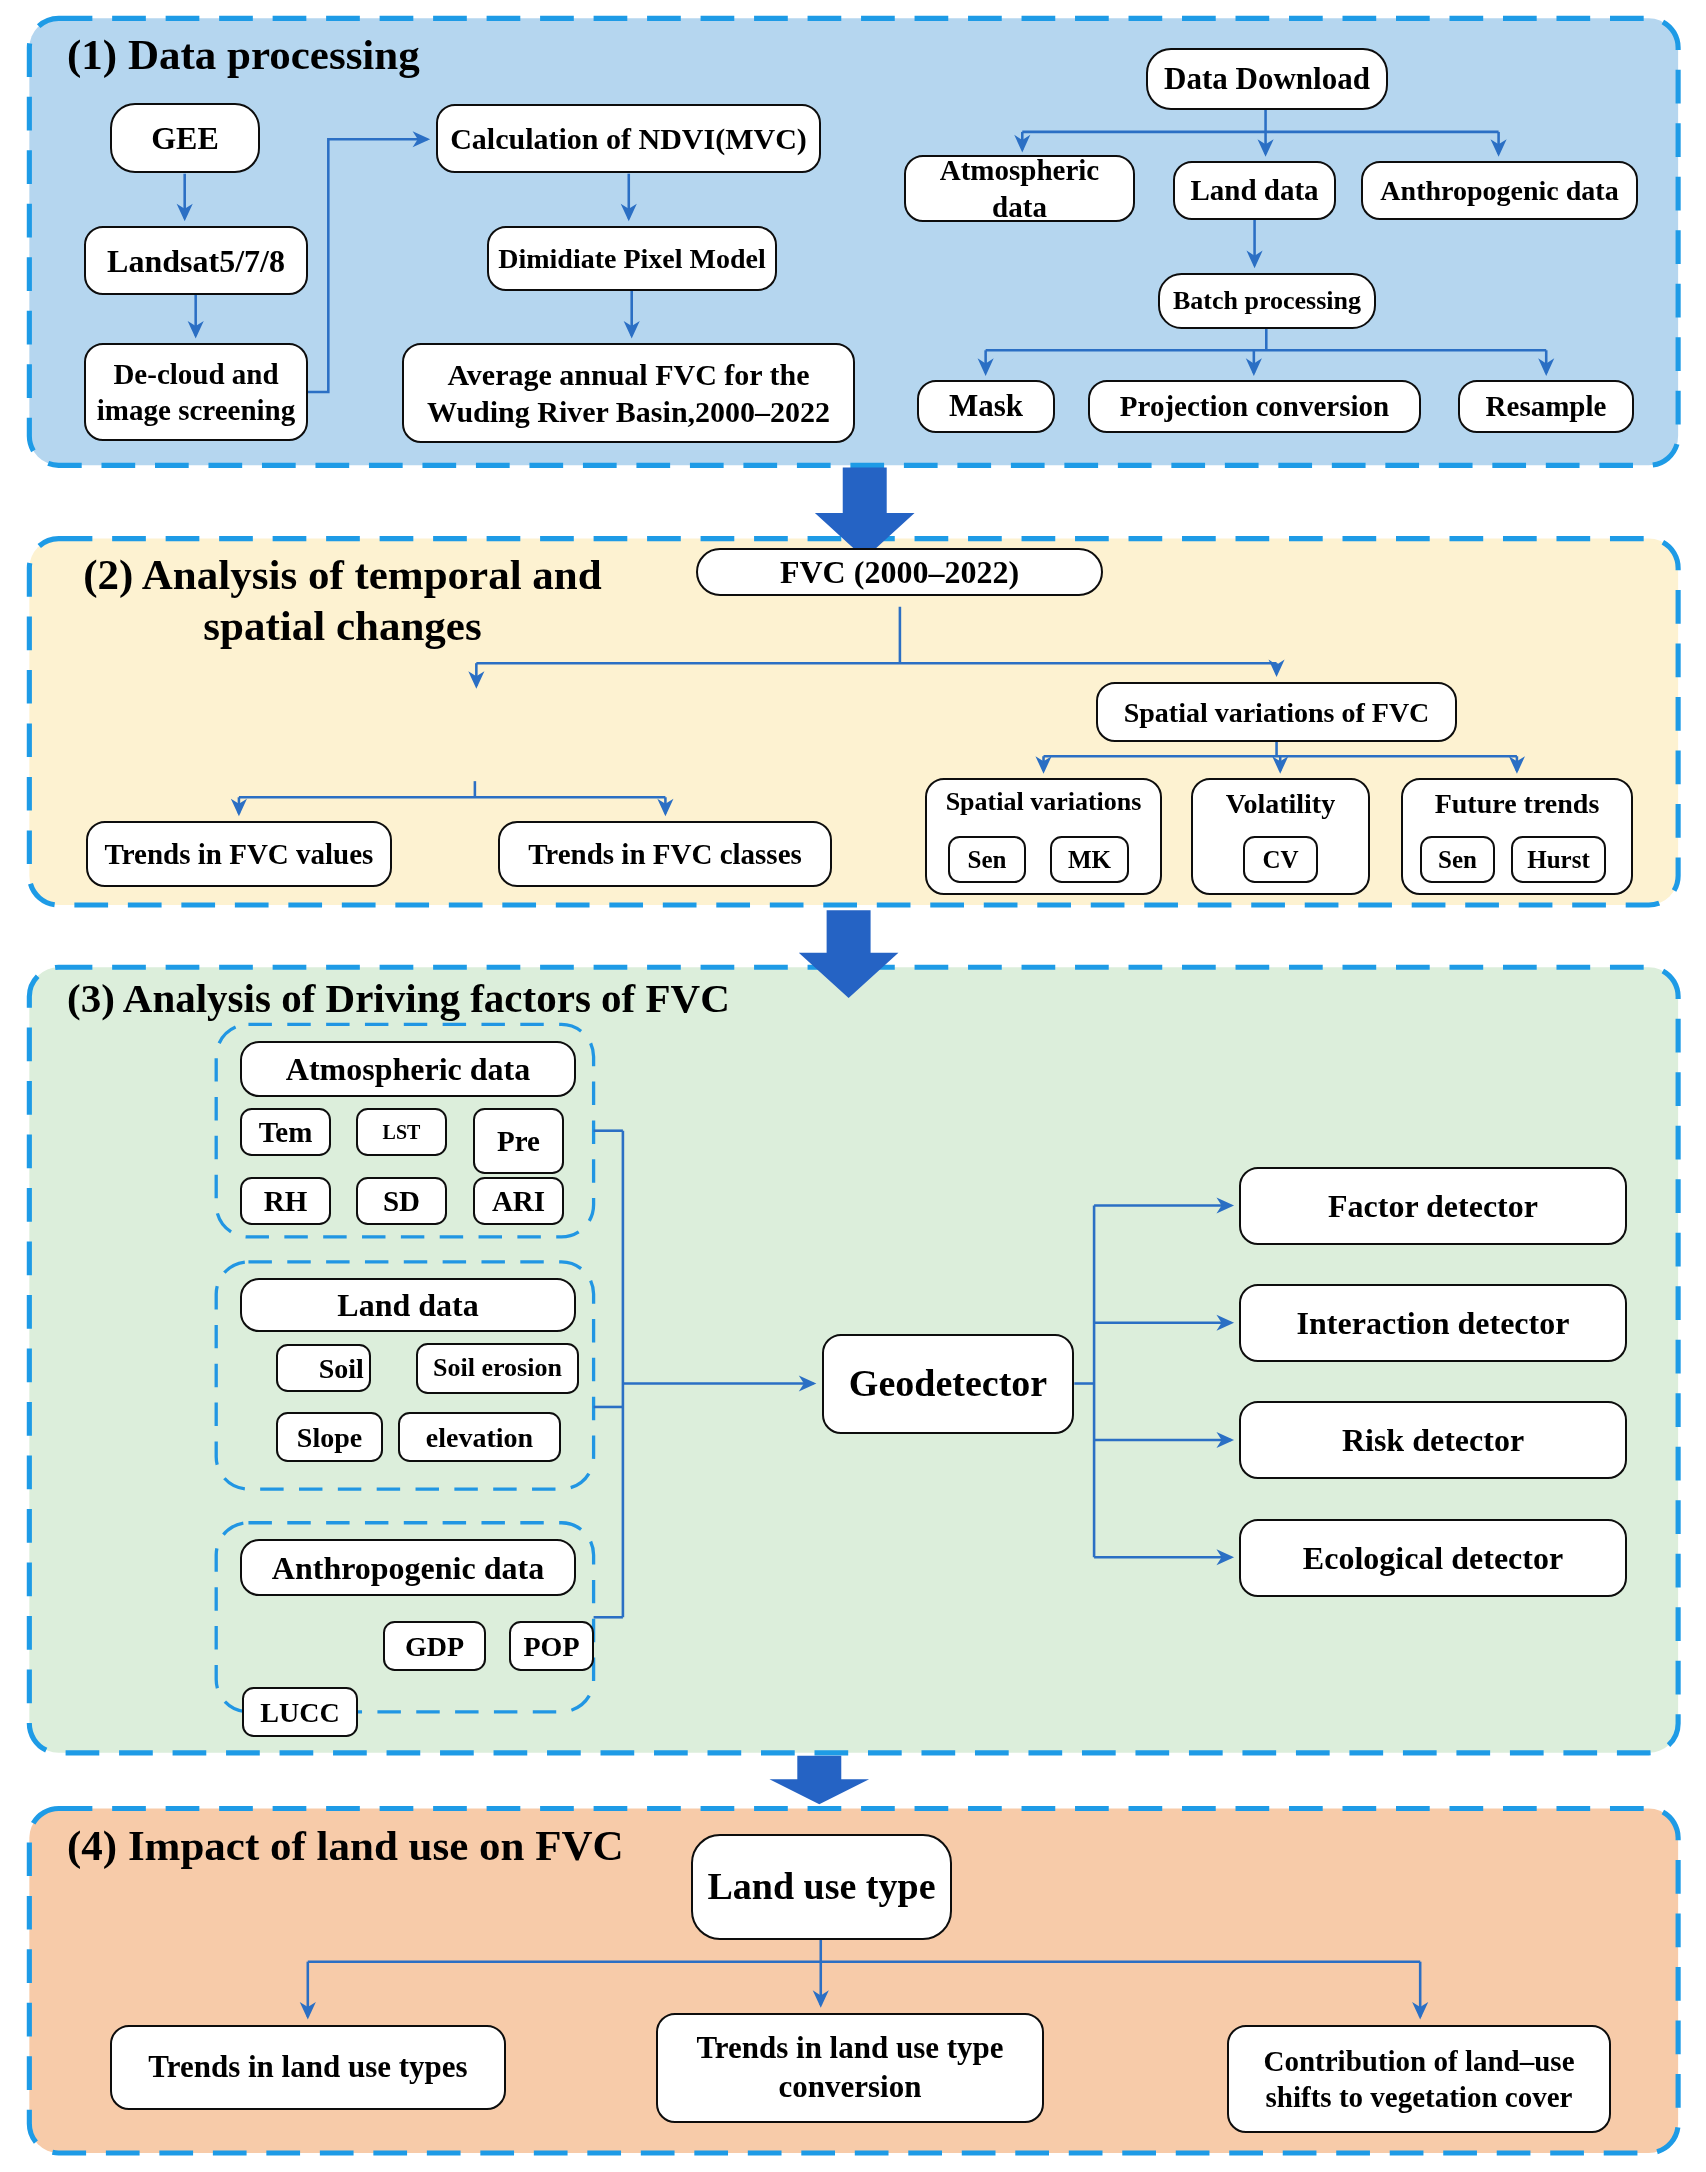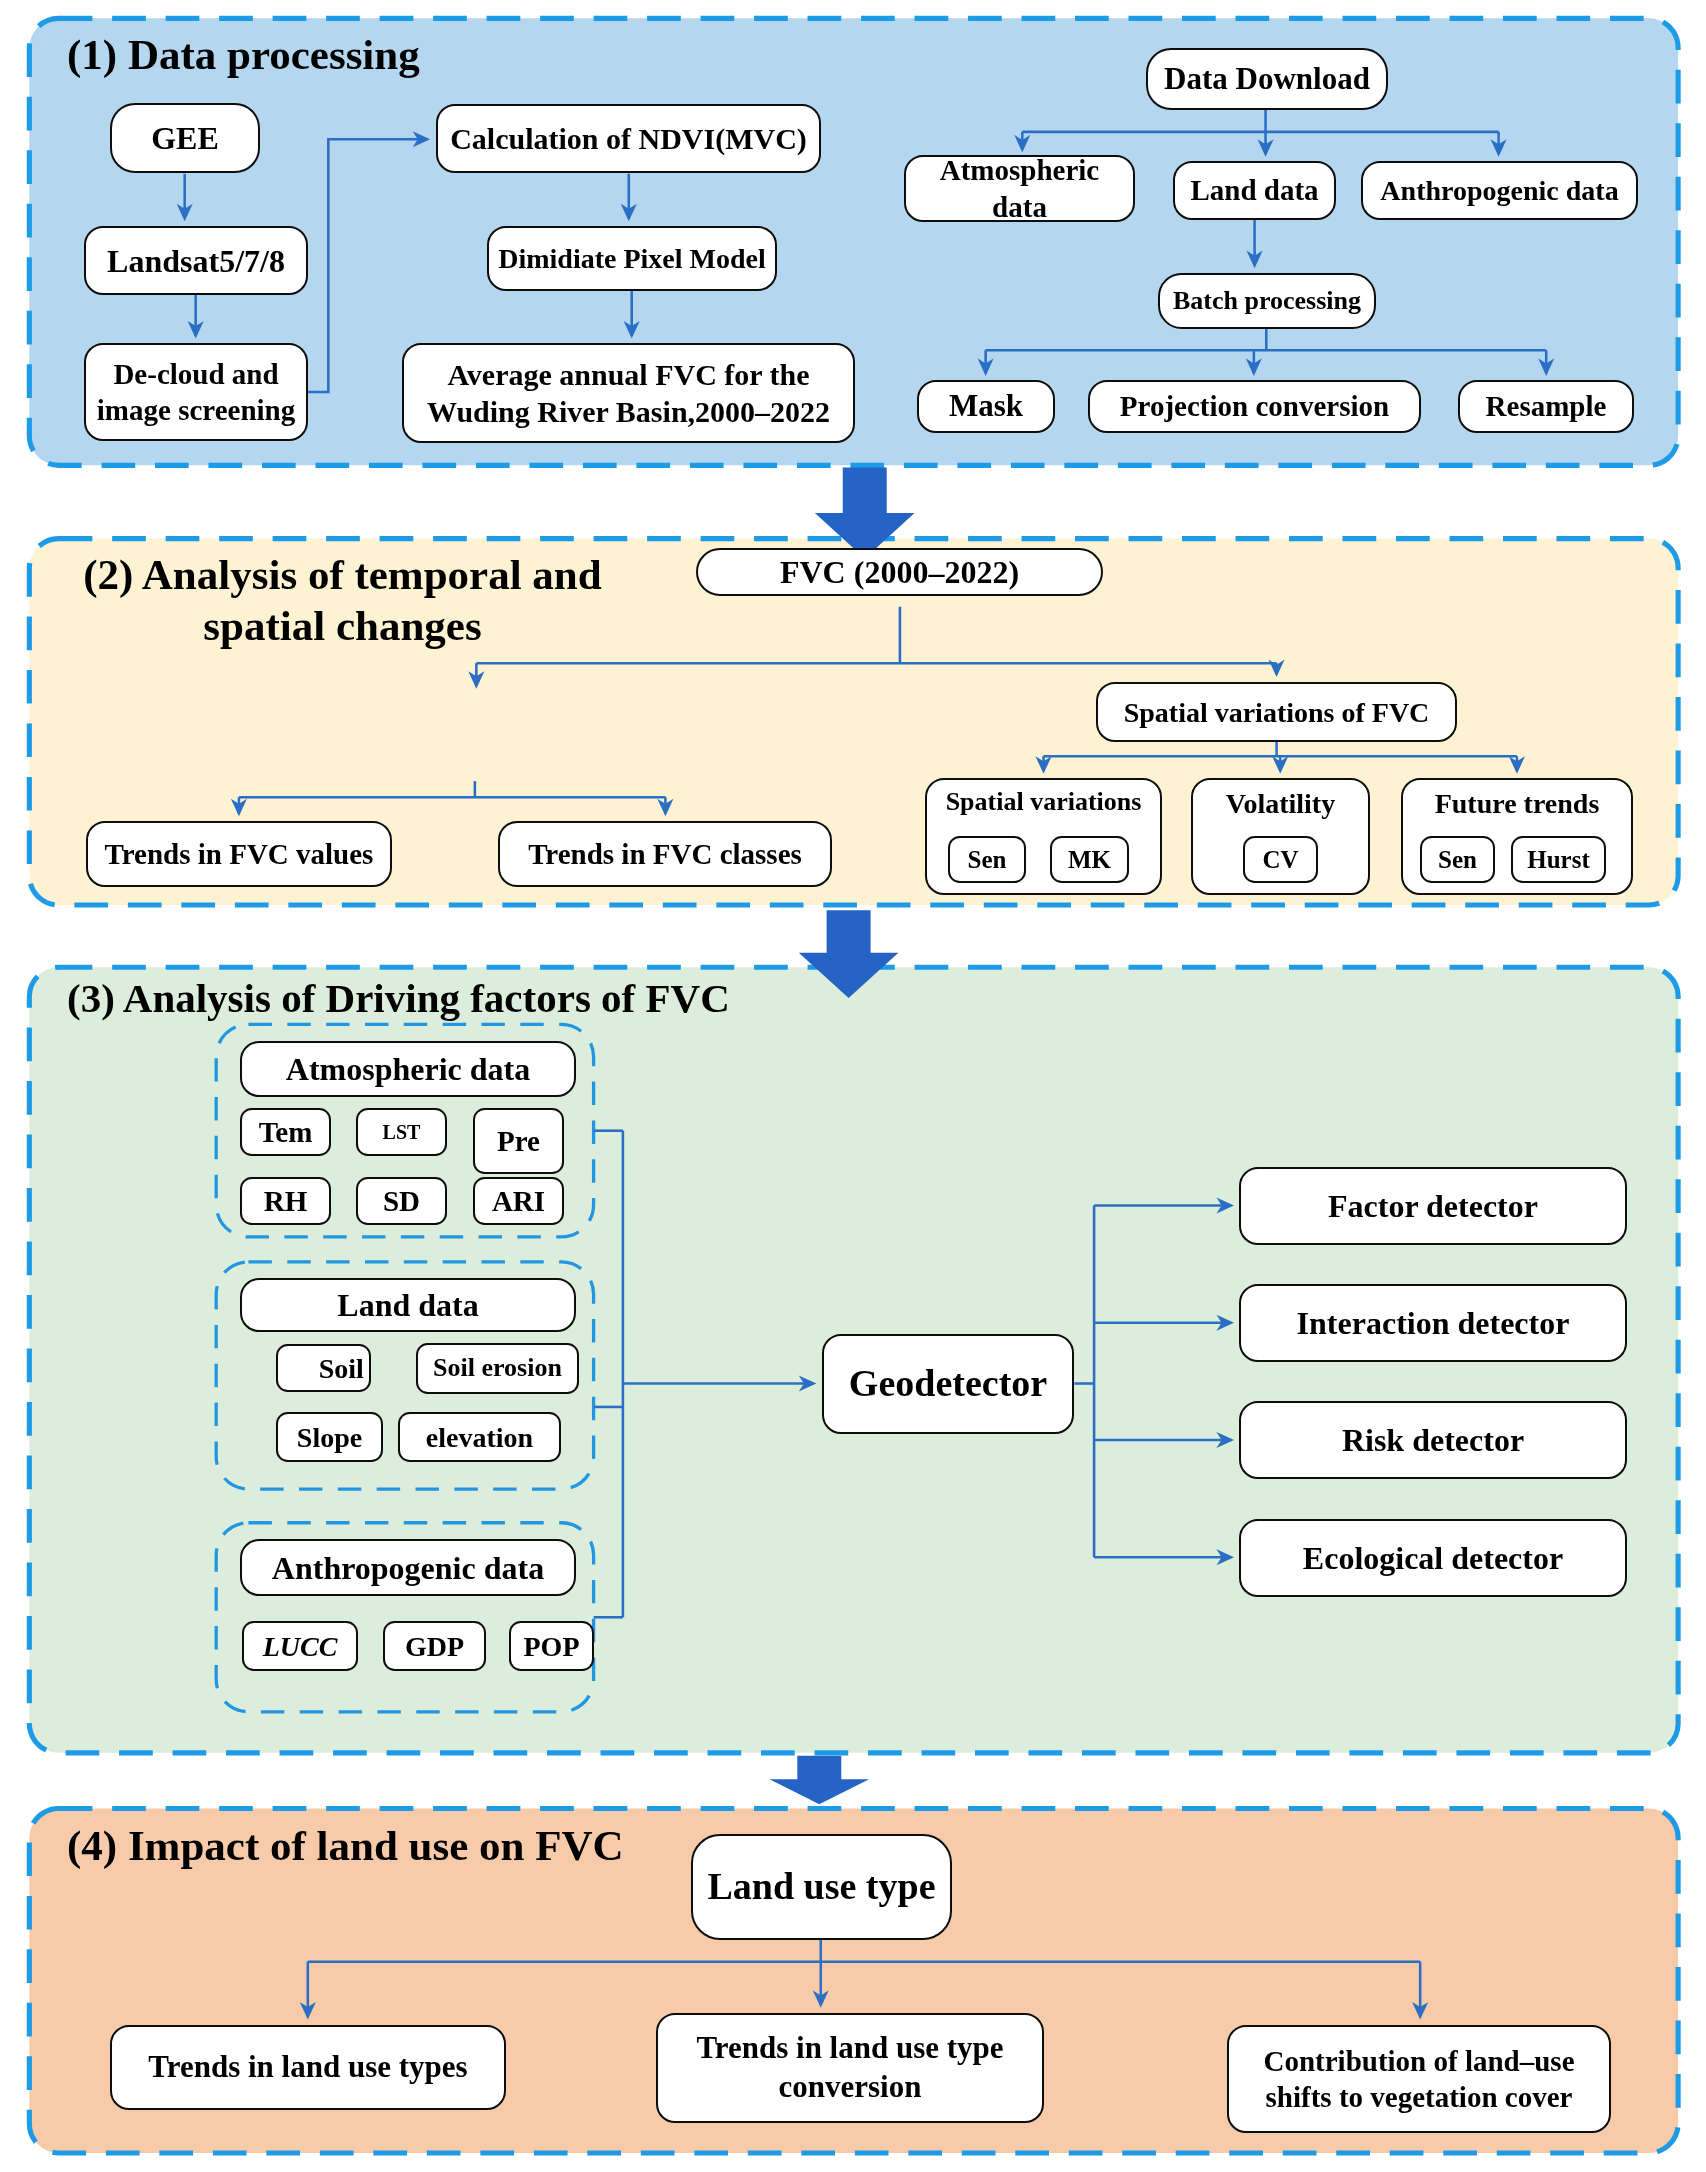--- a/index.html
+++ b/index.html
@@ -149,21 +149,21 @@
   <div class="box chip" style="left:356px;top:1177px;width:91px;height:48px;font-size:29px;">SD</div>
   <div class="box chip" style="left:473px;top:1177px;width:91px;height:48px;font-size:29px;">ARI</div>
 
   <div class="box" style="left:240px;top:1278px;width:336px;height:54px;font-size:32px;">Land data</div>
   <div class="box chip" style="left:276px;top:1344px;width:95px;height:48px;font-size:28px;padding-left:40px;">Soil</div>
   <div class="box chip" style="left:416px;top:1343px;width:163px;height:51px;font-size:26px;">Soil erosion</div>
   <div class="box chip" style="left:276px;top:1412px;width:107px;height:50px;font-size:28px;">Slope</div>
   <div class="box chip" style="left:398px;top:1412px;width:163px;height:50px;font-size:28px;">elevation</div>
 
   <div class="box" style="left:240px;top:1539px;width:336px;height:57px;font-size:32px;">Anthropogenic data</div>
-  <div class="box chip" style="left:242px;top:1621px;width:116px;height:50px;font-size:28px;font-style:italic;">LUCC</div>
+  <div class="box chip" style="left:242px;top:1687px;width:116px;height:50px;font-size:28px;">LUCC</div>
   <div class="box chip" style="left:383px;top:1621px;width:103px;height:50px;font-size:28px;">GDP</div>
   <div class="box chip" style="left:509px;top:1621px;width:85px;height:50px;font-size:28px;">POP</div>
 
   <div class="box" style="left:822px;top:1334px;width:252px;height:100px;font-size:38px;">Geodetector</div>
   <div class="box" style="left:1239px;top:1167px;width:388px;height:78px;font-size:32px;">Factor detector</div>
   <div class="box" style="left:1239px;top:1284px;width:388px;height:78px;font-size:32px;">Interaction detector</div>
   <div class="box" style="left:1239px;top:1401px;width:388px;height:78px;font-size:32px;">Risk detector</div>
   <div class="box" style="left:1239px;top:1519px;width:388px;height:78px;font-size:32px;">Ecological detector</div>
 
   <div class="sec-title" style="left:67px;top:1822px;font-size:43px;">(4) Impact of land use on FVC</div>

